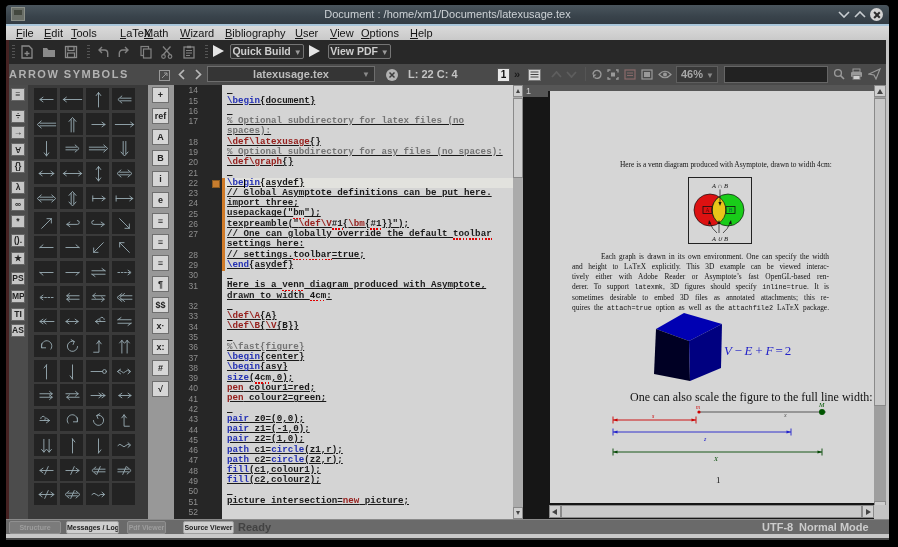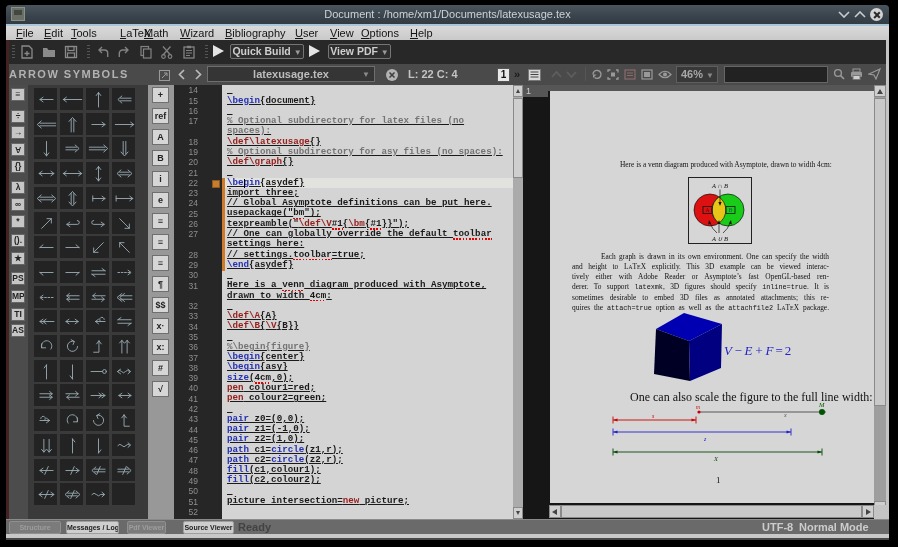--- a/index.html
+++ b/index.html
@@ -885,36 +885,36 @@
     <div> </div>
     <div><span class="kb">\begin</span>{document}</div>
     <div> </div>
     <div><span class="kc">% Optional subdirectory for latex files (no</span></div>
     <div><span class="kc">spaces):</span></div>
     <div><span class="km">\def\latexusage</span>{}</div>
     <div><span class="kc">% Optional subdirectory for asy files (no spaces):</span></div>
     <div><span class="km">\def\graph</span>{}</div>
     <div> </div>
     <div><span class="kb">\begin</span>{asydef}</div>
+    <div>// Global Asymptote definitions can be put here.</div>
     <div>import three;</div>
-    <div>// Global Asymptote definitions can be put here.</div>
     <div>usepackage("<span class="sq">bm</span>");</div>
     <div>texpreamble("<span class="km">\def\V</span><span class="sq">#1</span>{<span class="km">\bm</span>{<span class="sq">#1</span>}}");</div>
     <div>// One can globally override the default <span class="sq">toolbar</span></div>
     <div>settings here:</div>
     <div>// settings.<span class="sq">toolbar</span>=true;</div>
     <div><span class="kb">\end</span>{asydef}</div>
     <div> </div>
     <div>Here is a <span class="sq">venn</span> diagram produced with Asymptote,</div>
     <div>drawn to width <span class="sq">4cm</span>:</div>
     <div> </div>
     <div><span class="km">\def\A</span>{A}</div>
     <div><span class="km">\def\B</span>{<span class="km">\V</span>{B}}</div>
     <div> </div>
-    <div><span class="kc">%\begin{figure}</span></div>
+    <div><span class="kc">%\fast{figure}</span></div>
     <div><span class="kb">\begin</span>{center}</div>
     <div><span class="kb">\begin</span>{asy}</div>
     <div><span class="kb">size</span>(<span class="sq">4cm</span>,0);</div>
     <div><span class="km">pen</span> colour1=red;</div>
     <div><span class="km">pen</span> colour2=green;</div>
     <div> </div>
     <div><span class="kb">pair</span> z0=(0,0);</div>
     <div><span class="kb">pair</span> z1=(-1,0);</div>
     <div><span class="kb">pair</span> z2=(1,0);</div>
     <div><span class="kb">path</span> c1=<span class="kb">circle</span>(z1,r);</div>

